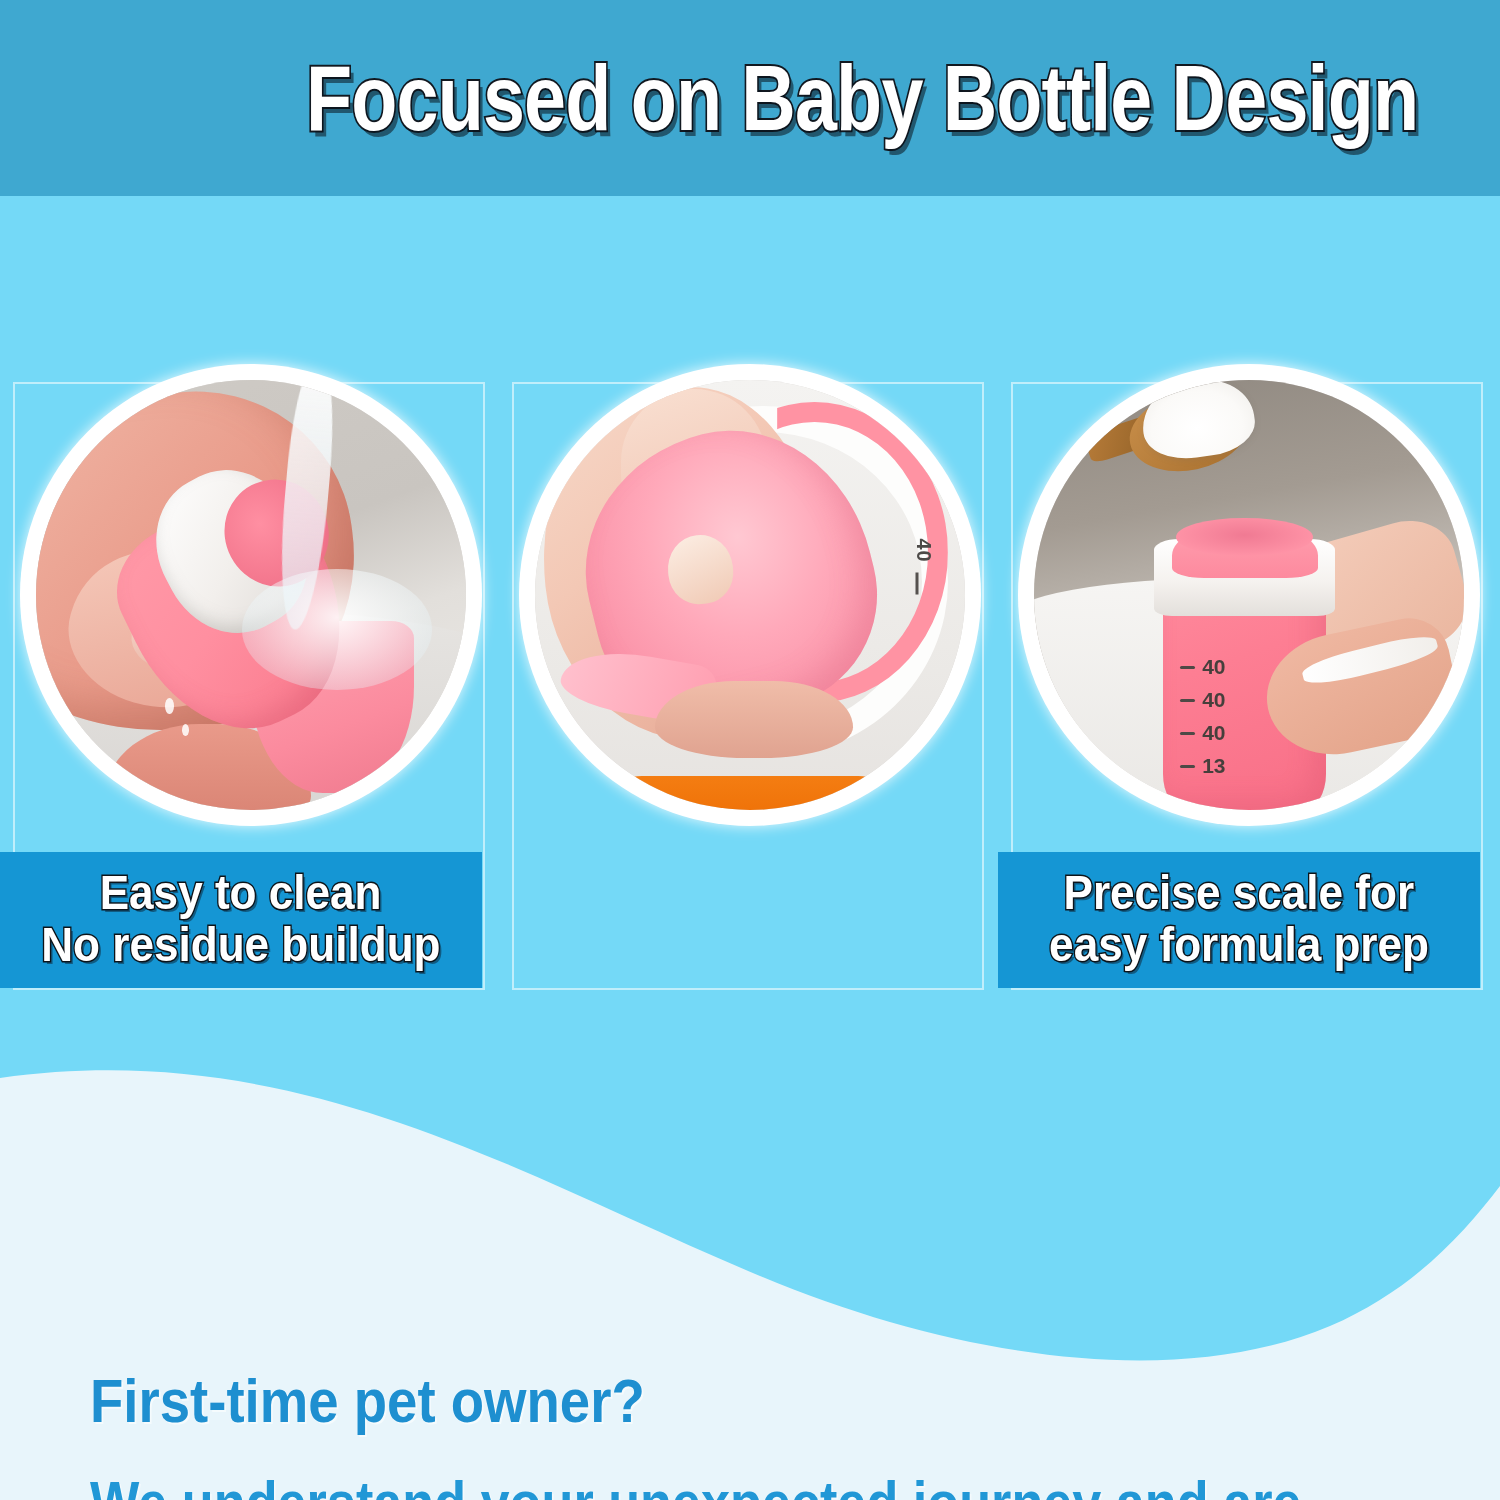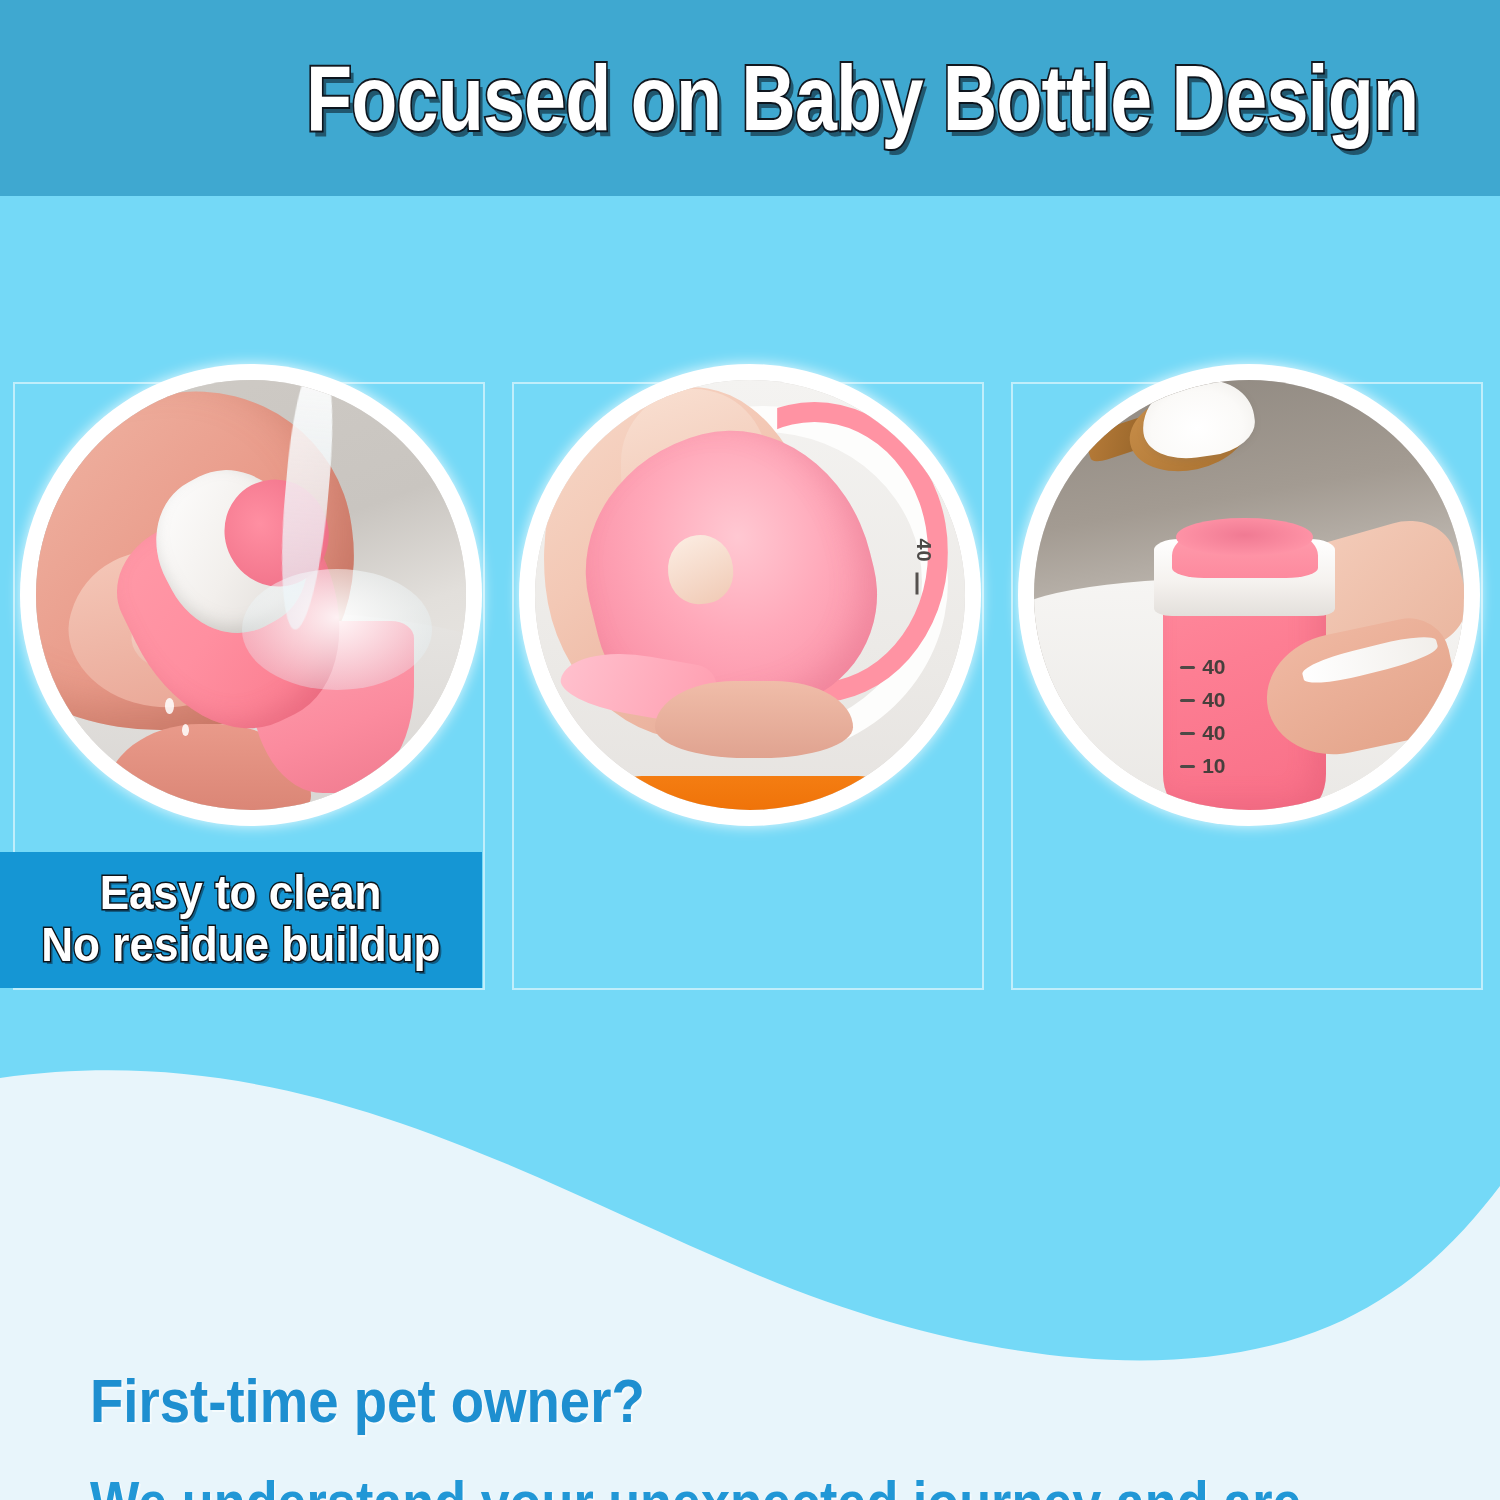--- a/index.html
+++ b/index.html
@@ -511,26 +511,30 @@
               <div class="p3-scale-row">
                 <span class="p3-tick"></span>
                 <span class="p3-num">40</span>
               </div>
               <div class="p3-scale-row">
                 <span class="p3-tick"></span>
                 <span class="p3-num">40</span>
               </div>
               <div class="p3-scale-row">
                 <span class="p3-tick"></span>
-                <span class="p3-num">10</span>
+                <span class="p3-num">13</span>
               </div>
             </div>
           </div>
         </div>
 
+        <div class="caption-bar">
+          <div class="caption-line">Precise scale for</div>
+          <div class="caption-line">easy formula prep</div>
+        </div>
       </div>
 
     </div>
 
     <div class="lower-text">
       <div class="lower-heading">First-time pet owner?</div>
       <div class="lower-body">
         <div>We understand your unexpected journey and are</div>
 
       </div>

